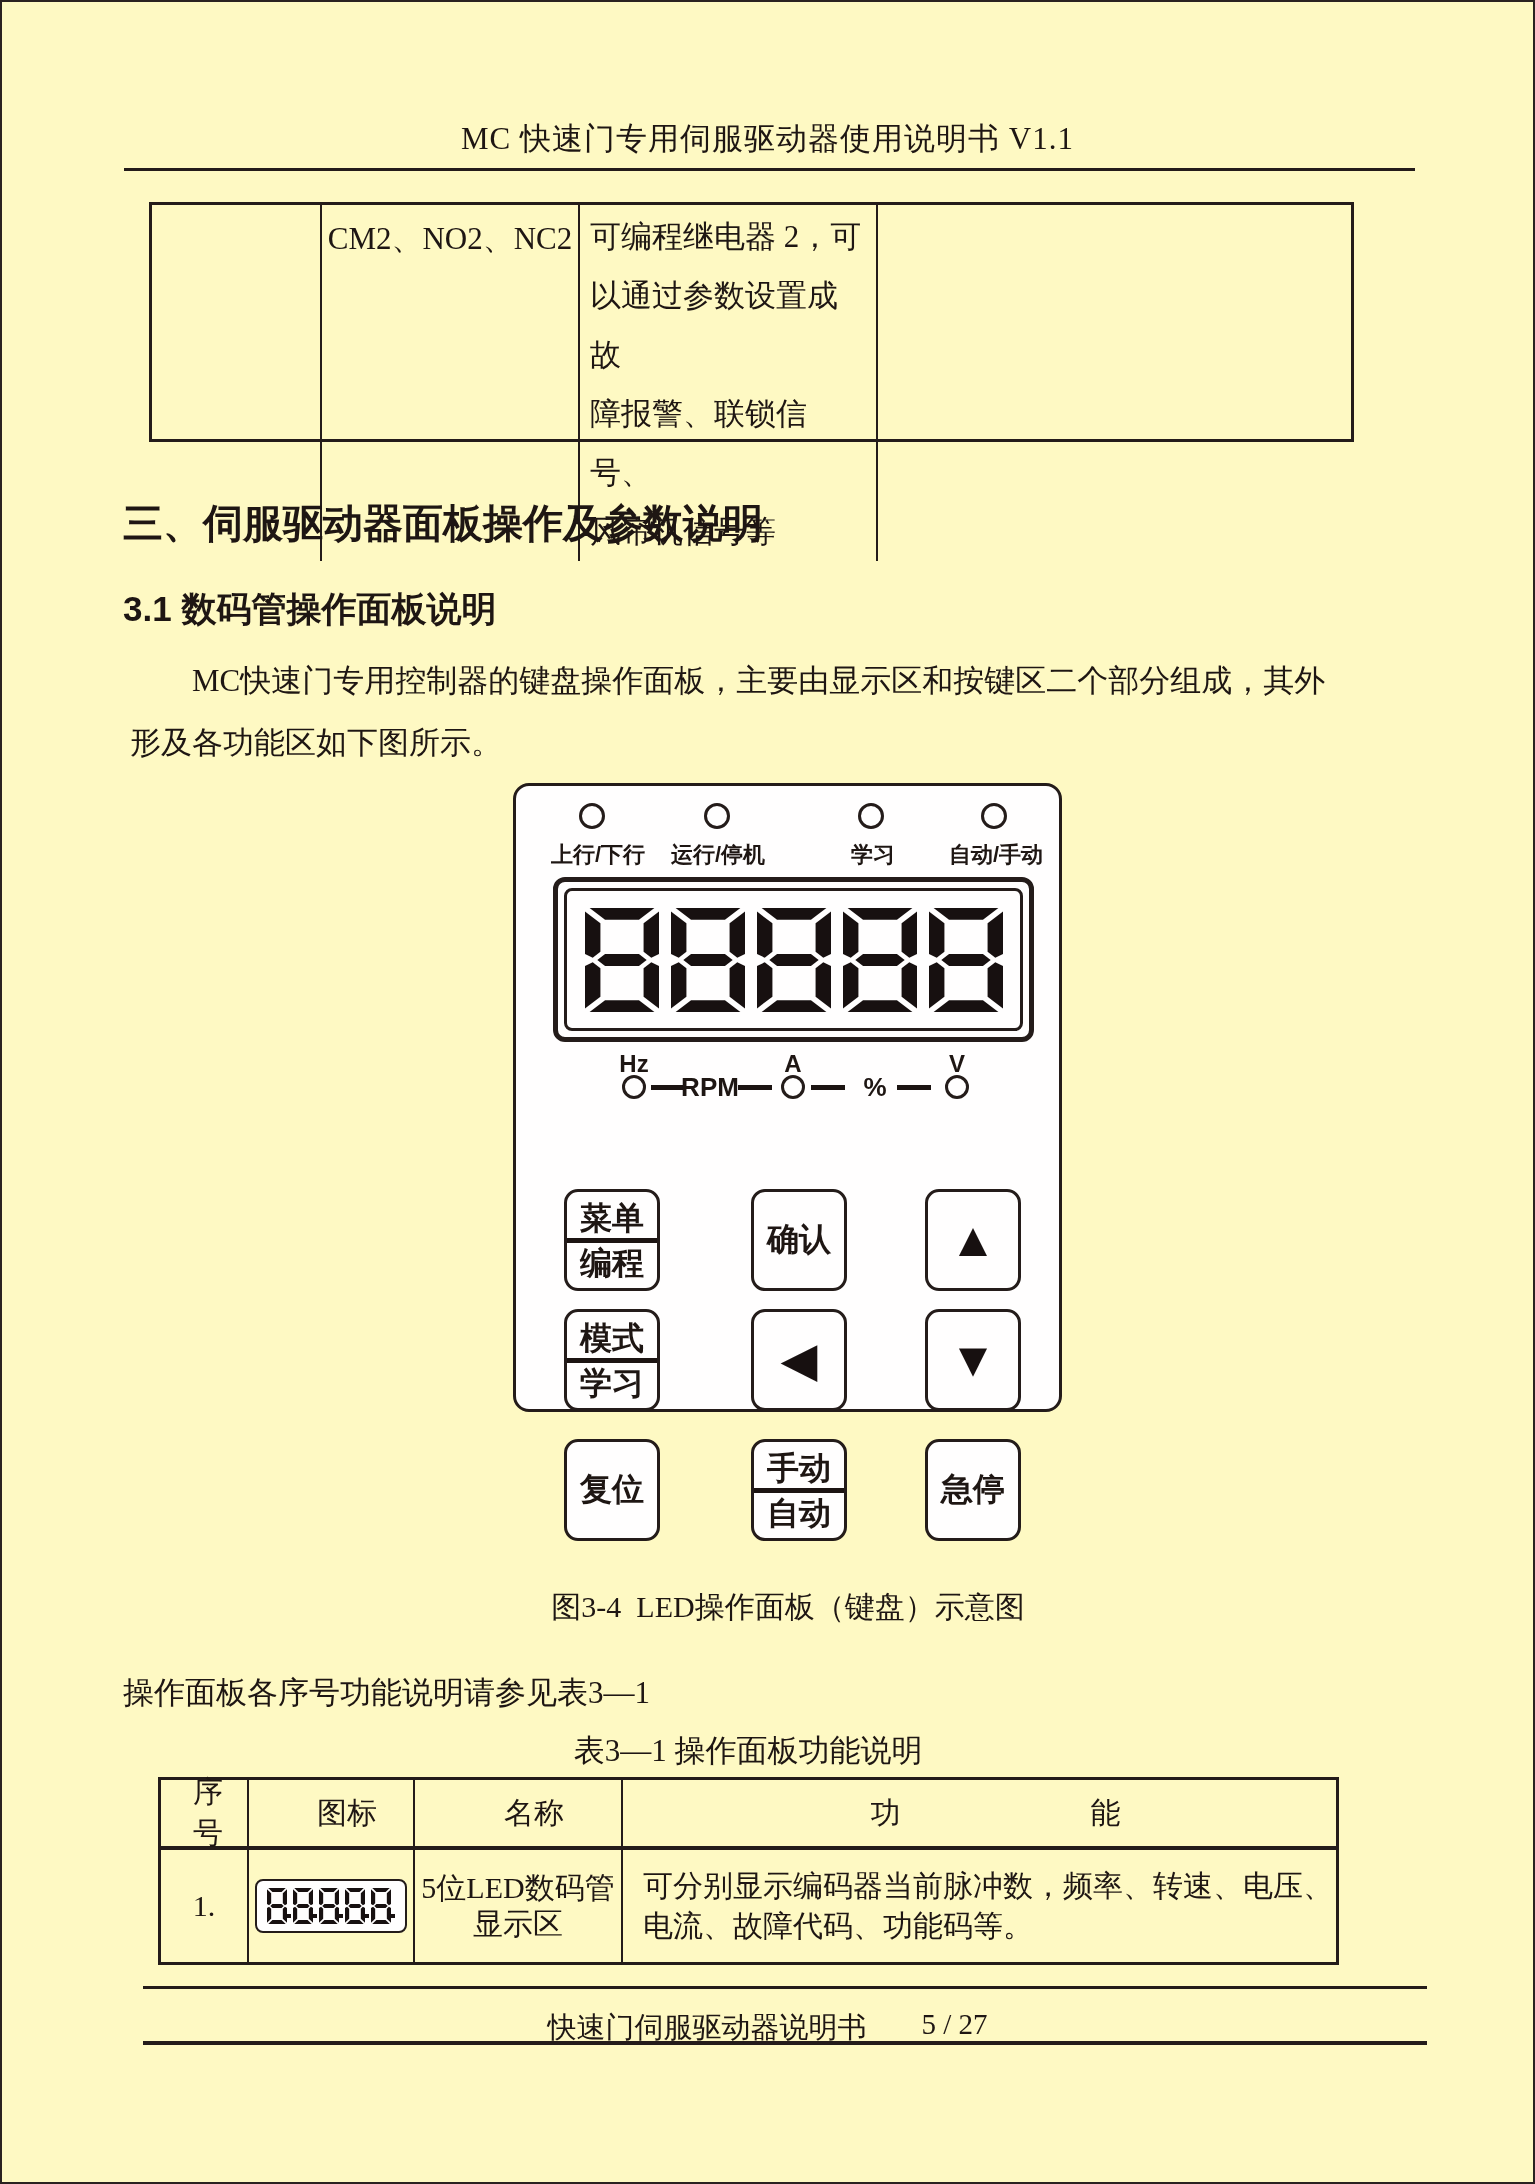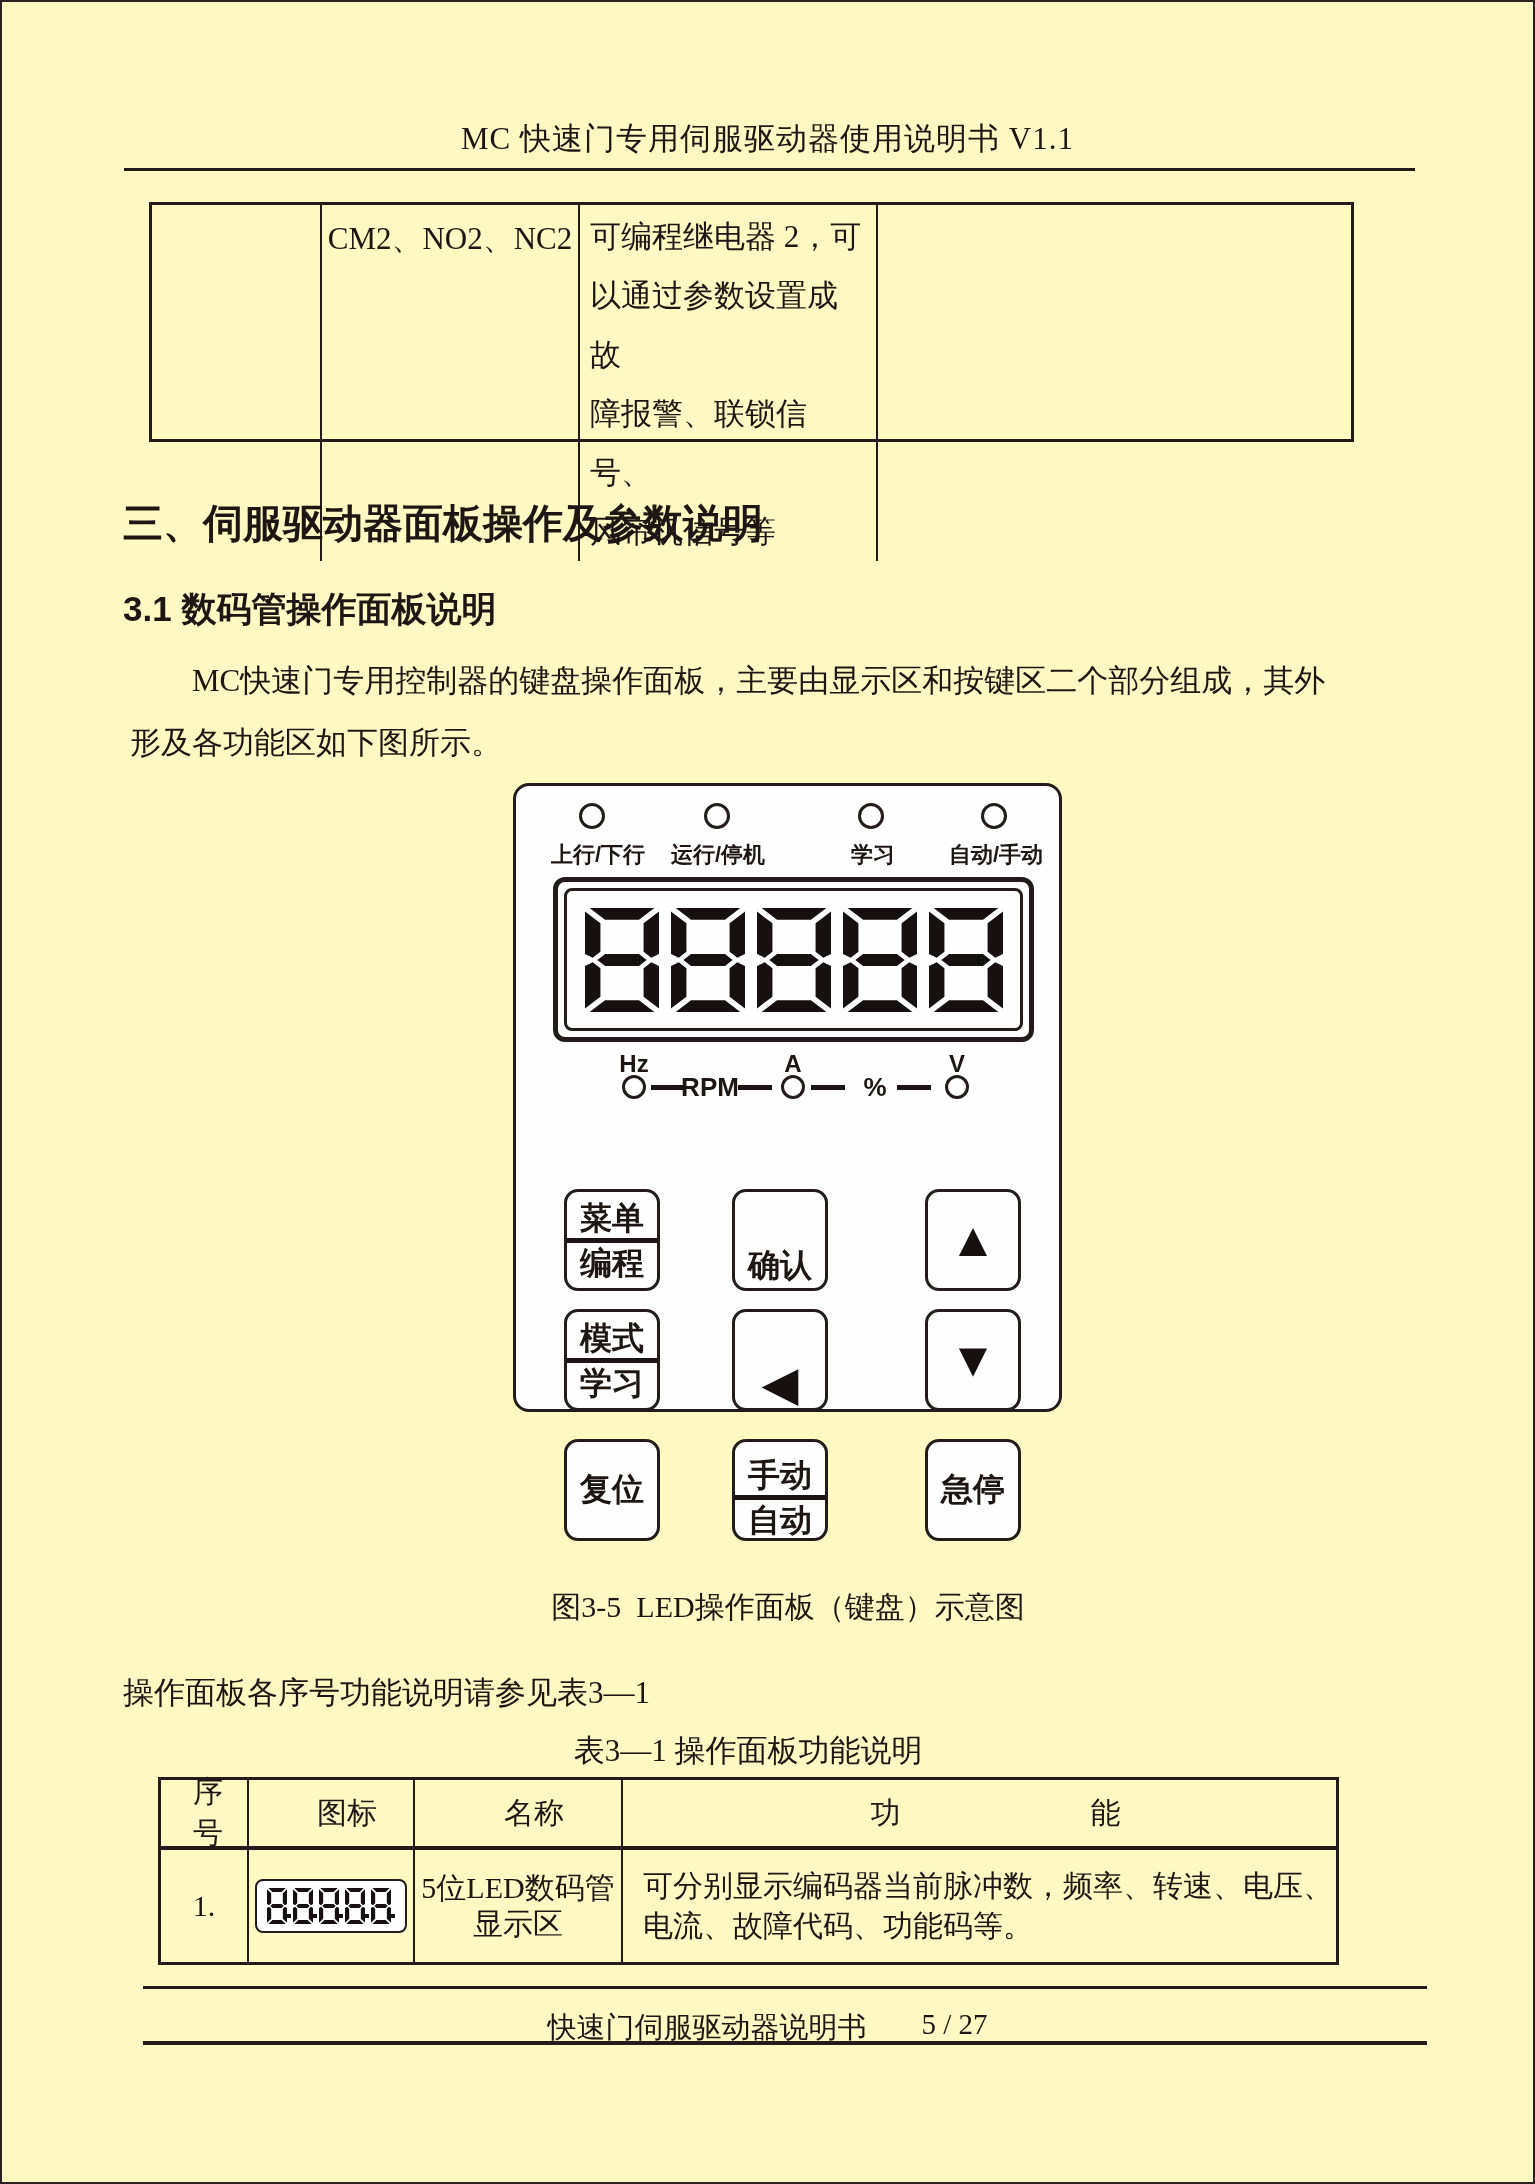--- a/index.html
+++ b/index.html
@@ -51,21 +51,21 @@
   .dash{position:absolute;top:299px;width:34px;height:5px;background:#1c1412;}
   .unit-text{position:absolute;top:285px;font-size:26px;font-weight:700;line-height:32px;transform:translateX(-50%);}
 
   .pbtn{position:absolute;width:96px;height:102px;border:3px solid #241c1a;border-radius:14px;
     box-sizing:border-box;background:#fffefe;display:flex;flex-direction:column;
     align-items:center;justify-content:center;font-weight:700;}
   .pbtn .bl{font-size:32px;line-height:36px;}
   .pbtn .bdiv{width:100%;height:5px;background:#1c1412;margin:2px 0;}
   .pbtn .single{font-size:32px;}
   .pbtn .arrow{font-size:48px;line-height:48px;color:#171010;}
-  .col1{left:48px;} .col2{left:216px;justify-content:flex-end;} .col3{left:409px;}
+  .col1{left:48px;} .col2{left:235px;} .col3{left:409px;}
   .row1{top:403px;} .row2{top:523px;} .row3{top:653px;}
 
   .fig-caption{left:536px;top:1585px;width:500px;text-align:center;font-size:30px;}
   .table-ref{left:121px;top:1670px;font-size:31px;}
   .func-title{left:346px;top:1728px;width:800px;text-align:center;font-size:31px;}
 
   
   .func-table{left:156px;top:1775px;width:1181px;height:188px;border:3px solid #241c1a;
     box-sizing:border-box;display:grid;grid-template-columns:86px 166px 208px 1fr;
     grid-template-rows:70px 1fr;}
@@ -200,21 +200,21 @@
     <div class="pbtn col2 row3">
       <span class="bl">手动</span>
       <span class="bdiv"></span>
       <span class="bl">自动</span>
     </div>
     <div class="pbtn col3 row3">
       <span class="single">急停</span>
     </div>
   </div>
 
-  <div class="abs fig-caption pre">图3-5  LED操作面板（键盘）示意图</div>
+  <div class="abs fig-caption pre">图3-4  LED操作面板（键盘）示意图</div>
   <div class="abs table-ref">操作面板各序号功能说明请参见表3—1</div>
   <div class="abs func-title">表3—1 操作面板功能说明</div>
 
   <div class="abs func-table">
     <div class="hcell nb">序号</div>
     <div class="hcell">图标</div>
     <div class="hcell">名称</div>
     <div class="hcell">
       <div class="fn-header">
         <span>功</span>

